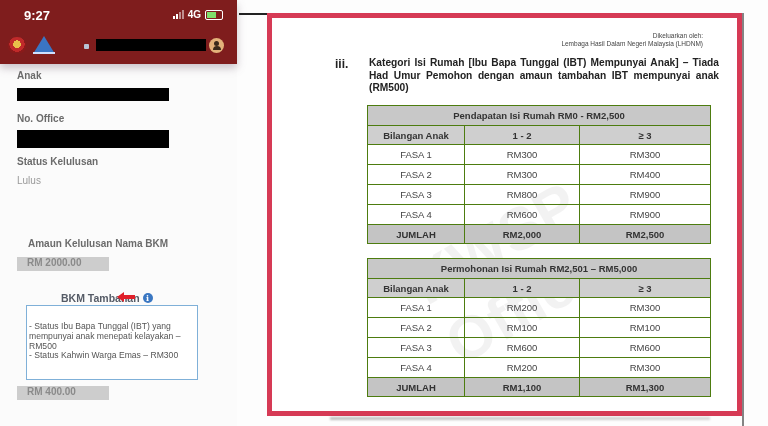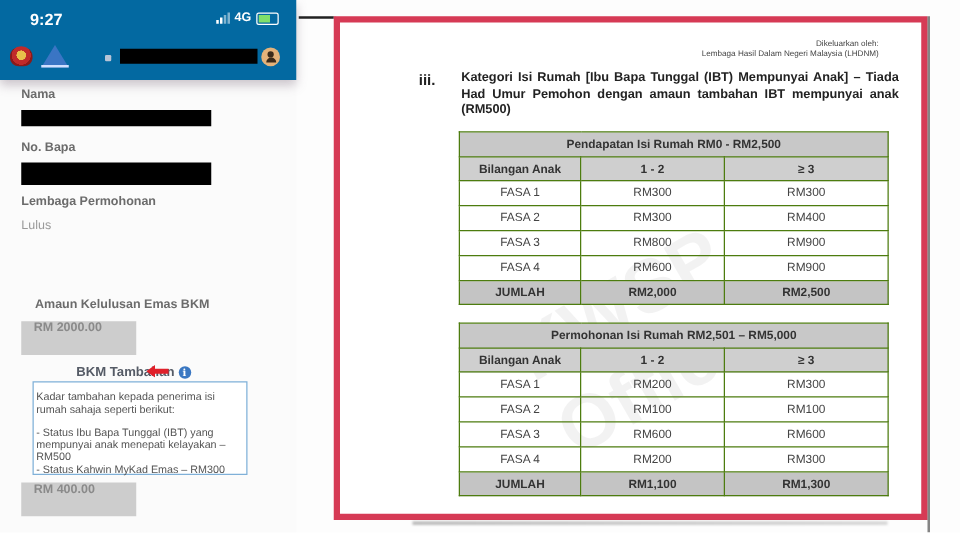--- a/index.html
+++ b/index.html
@@ -1,40 +1,40 @@
 <!DOCTYPE html>
 <html><head>
 <meta charset="utf-8">
 <style>
   html, body { margin:0; padding:0; }
   body { width:768px; height:426px; background:#fdfdfd; position:relative; overflow:hidden; font-family:"Liberation Sans", sans-serif; }
 
   
   .phone { position:absolute; left:0; top:0; width:237px; height:426px; background:#fbfbfb; }
-  .appbar { position:absolute; left:0; top:0; width:237px; height:64px; background:#0369a1; box-shadow:0 4px 8px rgba(110,90,110,0.35); }
+  .appbar { position:absolute; left:0; top:0; width:237px; height:64px; background:#7f1d1d; box-shadow:0 4px 8px rgba(110,90,110,0.35); }
   .status-time { position:absolute; left:24px; top:8px; color:#fff; font-weight:bold; font-size:13px; }
   .status-right { position:absolute; right:14px; top:9px; display:flex; align-items:center; gap:4px; color:#fff; font-size:10px; font-weight:bold; }
   .signal { display:flex; align-items:flex-end; gap:1px; height:9px; }
   .signal i { display:block; width:2px; background:#fff; }
   .signal i:nth-child(1){height:3px}.signal i:nth-child(2){height:5px}.signal i:nth-child(3){height:7px;opacity:.5}.signal i:nth-child(4){height:9px;opacity:.5}
   .battery { width:16px; height:8px; border:1px solid #fff; border-radius:2px; position:relative; }
   .battery::after { content:""; position:absolute; left:1px; top:1px; width:9px; height:6px; background:#7fe06b; }
   .logo1 { position:absolute; left:8px; top:37px; width:18px; height:16px; border-radius:50% 50% 40% 40%; background:radial-gradient(circle at 50% 45%, #e8c04a 0 30%, #c02a2a 31% 60%, #8a1a1a 61%); }
   .logo2 { position:absolute; left:33px; top:36px; width:0; height:0; border-left:11px solid transparent; border-right:11px solid transparent; border-bottom:18px solid #3a75c4; }
   .logo2-txt { position:absolute; left:33px; top:52px; width:22px; height:2px; background:#cfe0ff; }
   .menu-dot { position:absolute; left:84px; top:44px; width:5px; height:5px; background:#b8c4d6; border-radius:1px; }
   .redact-top { position:absolute; left:96px; top:39px; width:110px; height:12px; background:#000; }
   .avatar { position:absolute; left:209px; top:38px; width:15px; height:15px; border-radius:50%; background:#e3b27a; display:flex; align-items:center; justify-content:center; }
   .avatar::before { content:""; width:5px; height:5px; border-radius:50%; background:#3a2a1a; position:absolute; top:3px; }
   .avatar::after { content:""; width:8px; height:4px; border-radius:4px 4px 0 0; background:#3a2a1a; position:absolute; bottom:3px; }
 
   .lbl { position:absolute; left:17px; color:#6b6b6b; font-size:10px; font-weight:bold; }
   .val { position:absolute; left:17px; color:#9a9a9a; font-size:10px; }
   .redact { position:absolute; left:17px; background:#000; }
-  .greybox { position:absolute; left:17px; width:92px; height:27px; background:#cdcdcd; color:#8a8a8a; font-size:10px; font-weight:bold; line-height:11px; padding-left:10px; box-sizing:border-box; }
+  .greybox { position:absolute; left:17px; width:92px; height:14px; background:#cdcdcd; color:#8a8a8a; font-size:10px; font-weight:bold; line-height:11px; padding-left:10px; box-sizing:border-box; }
   .bkm-lbl { position:absolute; left:28px; top:292px; color:#555b66; font-size:10.5px; font-weight:bold; display:flex; align-items:center; gap:3px;margin-left:33px; }
   .info-icon { width:10px; height:10px; border-radius:50%; background:#3a77c2; color:#fff; font-size:8px; line-height:10px; text-align:center; font-weight:bold; font-family:"DejaVu Serif", serif; }
   .arrow-icon { position:absolute; left:117px; top:292px; width:18px; height:10px; }
   .tooltip { position:absolute; left:26px; top:305px; width:172px; height:75px; border:1.5px solid #7fb0d8; background:#fff; box-sizing:border-box; padding:7px 2px 0 2px; color:#555; font-size:8.6px; line-height:9.8px; }
   .tooltip p { margin:0; }
   .tooltip .gap { height:9px; }
 
   
   .connector { position:absolute; left:239px; top:13px; width:30px; height:2px; background:#222; }
 
@@ -72,45 +72,44 @@
       <span class="battery"></span>
     </div>
     <div class="logo1"></div>
     <div class="logo2"></div>
     <div class="logo2-txt"></div>
     <div class="menu-dot"></div>
     <div class="redact-top"></div>
     <div class="avatar"></div>
   </div>
 
-  <span class="lbl" style="top:70px;">Nama</span>
+  <span class="lbl" style="top:70px;">Anak</span>
   <div class="redact" style="top:88px;width:152px;height:13px;"></div>
 
-  <span class="lbl" style="top:113px;">No. Bapa</span>
+  <span class="lbl" style="top:113px;">No. Office</span>
   <div class="redact" style="top:130px;width:152px;height:18px;"></div>
 
-  <span class="lbl" style="top:156px;">Lembaga Permohonan</span>
+  <span class="lbl" style="top:156px;">Status Kelulusan</span>
   <span class="val" style="top:175px;">Lulus</span>
 
-  <span class="lbl" style="top:238px;left:28px;">Amaun Kelulusan Emas BKM</span>
+  <span class="lbl" style="top:238px;left:28px;">Amaun Kelulusan Nama BKM</span>
   <div class="greybox" style="top:257px;">RM 2000.00</div>
 
   <div class="bkm-lbl">
     <span>BKM Tambahan</span>
     <span class="info-icon">i</span>
   </div>
   <svg class="arrow-icon" viewBox="0 0 18 10">
     <polygon points="0,5 7,0 7,3 18,3 18,7 7,7 7,10" fill="#e0202a"></polygon>
   </svg>
 
   <div class="tooltip">
-    <p>Kadar tambahan kepada penerima isi rumah sahaja seperti berikut:</p>
     <div class="gap"></div>
     <p>- Status Ibu Bapa Tunggal (IBT) yang mempunyai anak menepati kelayakan – RM500</p>
-    <p>- Status Kahwin MyKad Emas – RM300</p>
+    <p>- Status Kahwin Warga Emas – RM300</p>
   </div>
 
   <div class="greybox" style="top:386px;">RM 400.00</div>
 </div>
 
 <div class="connector"></div>
 
 <div class="doc">
   <div class="watermark">KWSP Office</div>
   <div class="issuer">

